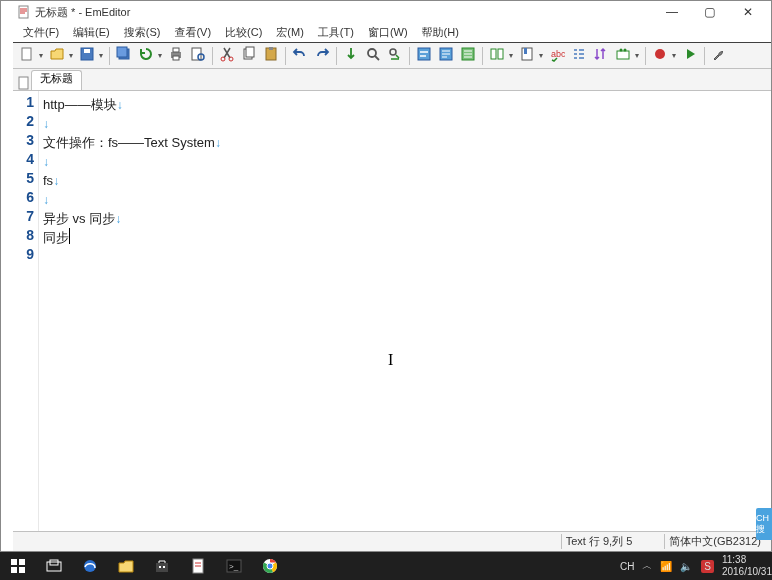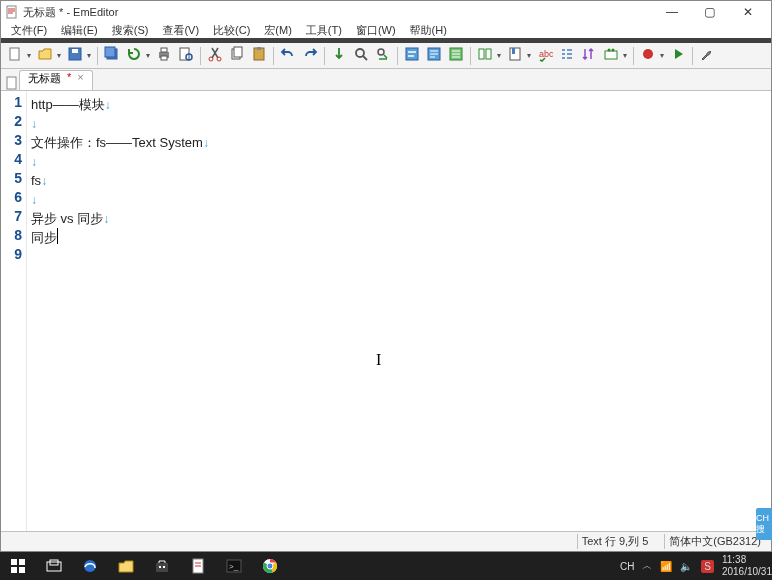--- a/index.html
+++ b/index.html
@@ -1,41 +1,41 @@
 <!DOCTYPE html>
 <html><head>
 <meta charset="utf-8">
 <style>
 * { margin: 0; padding: 0; box-sizing: border-box; font-family: "Microsoft YaHei", Tahoma, sans-serif; }
 html, body { width: 772px; height: 580px; overflow: hidden; background: #000; }
-.window { width: 772px; height: 552px; background: #fff; display: flex; flex-direction: column; border: 1px solid #888; }
+.window { width: 772px; height: 552px; background: #fff; display: flex; flex-direction: column; border: 1px solid #888; padding-left: 12px; }
 .titlebar { height: 22px; background: #fff; display: flex; align-items: center; font-size: 11px; padding: 0 4px; }
 .titlebar .icon { width: 14px; height: 14px; margin-right: 4px; display: flex; align-items: center; justify-content: center; }
 .titlebar .title { flex: 1; color: #333; }
 .winbtns { display: flex; gap: 0; }
 .winbtn { width: 38px; height: 20px; display: flex; align-items: center; justify-content: center; font-size: 12px; color: #333; }
-.menubar { height: 20px; background: #fff; display: flex; align-items: center; padding: 0 4px; font-size: 11px; gap: 2px; border-bottom: 5px solid #404040; }
+.menubar { height: 20px; background: #fff; display: flex; align-items: center; padding: 0 4px; font-size: 11px; gap: 2px; border-bottom: 1px solid #404040; }
 .menuitem { padding: 2px 6px; color: #333; cursor: default; }
 .toolbar { height: 26px; background: #f4f4f4; display: flex; align-items: center; padding: 0 4px; gap: 2px; border-bottom: 1px solid #c0c0c0; }
 .tbtn { width: 20px; height: 20px; display: flex; align-items: flex-start; justify-content: center; border-radius: 2px; }
 .tbtn svg { display: block; }
 .tsep { width: 1px; height: 18px; background: #c0c0c0; margin: 0 2px; }
 .tdrop { width: 8px; display: flex; align-items: center; justify-content: center; font-size: 8px; color: #555; margin-left: -2px; }
 .tabbar { height: 22px; background: #f4f4f4; display: flex; align-items: flex-end; padding: 0 4px; border-bottom: 1px solid #c0c0c0; }
-.tab { height: 20px; background: #fff; border: 1px solid #c0c0c0; border-bottom: none; padding: 0 8px; display: flex; align-items: flex-start; font-size: 11px; gap: 6px; border-radius: 3px 3px 0 0; }
+.tab { height: 20px; background: #fff; border: 1px solid #c0c0c0; border-bottom: none; padding: 0 8px; display: flex; align-items: flex-end; font-size: 11px; gap: 6px; border-radius: 3px 3px 0 0; flex-direction: column; }
 .tab .mod { color: #c00; }
 .tab .close { font-size: 11px; color: #888; }
 .editor { flex: 1; display: flex; background: #fff; position: relative; min-height: 0; }
 .gutter { width: 26px; background: #fff; border-right: 1px solid #e8e8e8; text-align: right; padding-top: 2px; }
 .lnum { font-size: 14px; font-weight: bold; color: #1a4d8f; padding-right: 4px; height: 19px; line-height: 19px; }
 .content { flex: 1; padding: 2px 4px; font-size: 13px; color: #222; position: relative; }
 .line { height: 19px; line-height: 24px; white-space: pre; }
 .eol { color: #4aa3df; font-size: 12px; }
 .cursor { position: absolute; width: 1px; height: 16px; background: #000; }
-.statusbar { height: 20px; background: #f4f4f4; border-top: 1px solid #c0c0c0; display: flex; align-items: center; justify-content: flex-end; font-size: 11px; color: #333; padding: 0 6px; gap: 12px; }
+.statusbar { height: 20px; background: #f4f4f4; border-top: 1px solid #c0c0c0; display: flex; align-items: center; justify-content: flex-end; font-size: 11px; color: #333; padding: 0 6px; gap: 28px; }
 .status-seg { padding: 0 4px; border-left: 1px solid #c0c0c0; }
 .taskbar { width: 772px; height: 28px; background: #1f1f1f; display: flex; align-items: center; color: #fff; font-size: 11px; }
 .taskitem { width: 36px; height: 28px; display: flex; align-items: center; justify-content: center; }
 .taskitem svg { display: block; }
 .tray { margin-left: auto; display: flex; align-items: center; gap: 8px; color: #ddd; font-size: 10px; }
 .clock { text-align: left; line-height: 12px; }
 .side-badge { position: absolute; right: 0; bottom: 40px; width: 16px; height: 32px; background: #4aa3df; color: #fff; font-size: 9px; display: flex; flex-direction: column; align-items: center; justify-content: center; border-radius: 2px 0 0 2px; }
 .text-cursor { position: absolute; left: 375px; top: 260px; font-size: 16px; color: #000; font-family: serif; }
 </style>
 </head>

